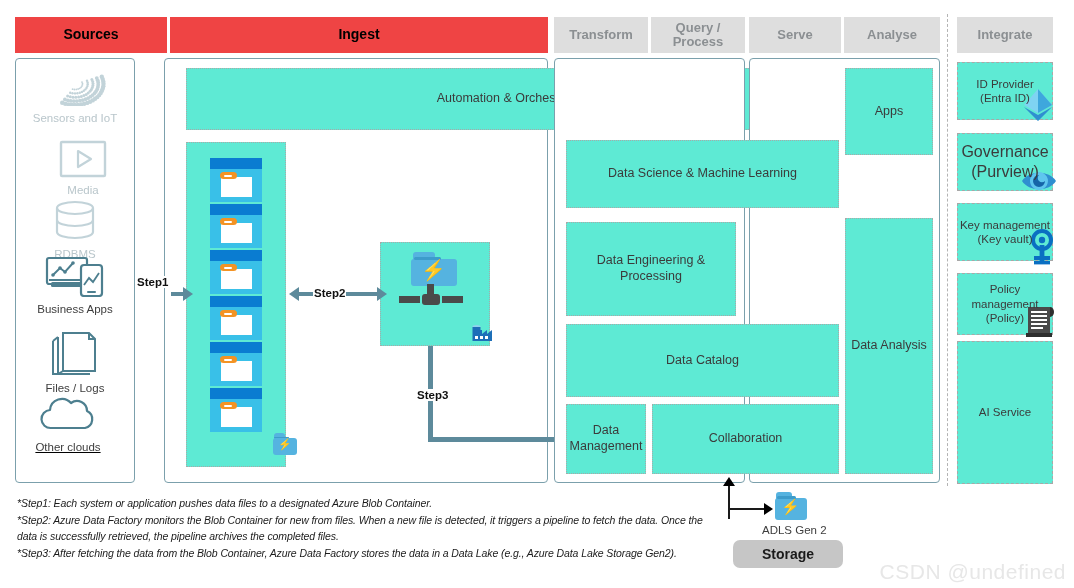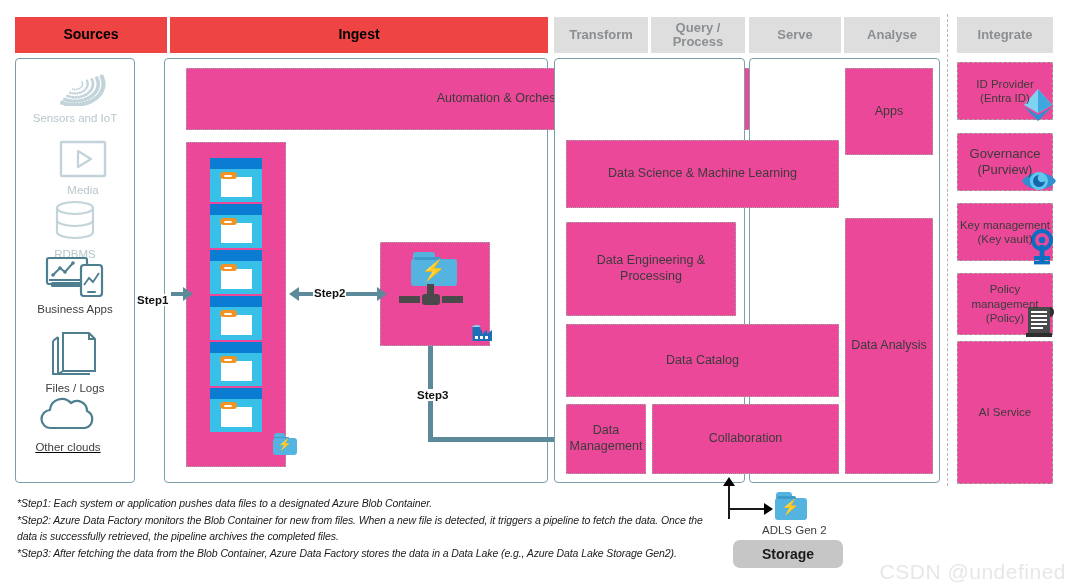--- a/index.html
+++ b/index.html
@@ -27,21 +27,21 @@
     position: absolute;
     border: 1px solid #7ba0ac;
     border-radius: 4px;
     background: #ffffff;
   }
 
   
   .dbox {
     position: absolute;
     border: 1px dotted #a8a8a8;
-    background: #ec4899;
+    background: #5eead4;
     display: flex; align-items: center; justify-content: center;
     text-align: center;
     color: #3b3b3b;
     font-size: 12.5px;
     line-height: 1.25;
   }
   .dbox.dashed { border-style: dashed; }
 
   
   .src-item {
@@ -318,21 +318,21 @@
   </svg>
 
   <svg style="position:absolute; left:470px; top:321px; width:24px; height:22px;" viewBox="0 0 24 22">
     <ellipse cx="6.5" cy="5.5" rx="4" ry="1.6" fill="#8fd3ee"></ellipse>
     <path d="M2.5 6 L2.5 20 L22 20 L22 9 L17 13 L17 9 L12 13 L12 9 L10.5 9 L10.5 6 Z" fill="#1d6fb8"></path>
     <rect x="5" y="15" width="3" height="3" fill="#fff"></rect>
     <rect x="10" y="15" width="3" height="3" fill="#fff"></rect>
     <rect x="15" y="15" width="3" height="3" fill="#fff"></rect>
   </svg>
 
-  <div class="step-lbl" style="left:136px; top:294px;">Step1</div>
+  <div class="step-lbl" style="left:136px; top:276px;">Step1</div>
   <div class="arrowline" style="left:171px; top:292px; width:12px; height:4px;"></div>
   <div class="arrowhead ah-right" style="left:183px; top:287px;"></div>
 
   <div class="arrowhead ah-left" style="left:289px; top:287px;"></div>
   <div class="arrowline" style="left:299px; top:292px; width:78px; height:4px;"></div>
   <div class="step-lbl" style="left:313px; top:287px;">Step2</div>
   <div class="arrowhead ah-right" style="left:377px; top:287px;"></div>
 
   <div class="arrowline" style="left:428px; top:346px; width:5px; height:95px;"></div>
   <div class="arrowline" style="left:428px; top:437px; width:135px; height:5px;"></div>
@@ -360,21 +360,21 @@
   <div id="integrate-items">
       <div class="dbox dashed" style="left: 957px; width: 96px; top: 62px; height: 58px; position: absolute; flex-direction: column;">
         <div style="font-size: 11.5px; line-height: 1.25; z-index: 2; position: relative;">ID Provider<br>(Entra ID)</div>
         <div style="position: absolute; right: -6px; bottom: -10px;"><svg width="40" height="38" viewBox="0 0 40 38">
       <path d="M20 3 L34 19 L20 27 L6 19 Z" fill="#7fd3f2"></path>
       <path d="M20 3 L34 19 L20 27 Z" fill="#3ea7dd"></path>
       <path d="M6 21 L20 29 L34 21 L20 35 Z" fill="#2f8fd0"></path>
     </svg></div>
       </div>
       <div class="dbox dashed" style="left: 957px; width: 96px; top: 133px; height: 58px; position: absolute; flex-direction: column;">
-        <div style="font-size: 13px; line-height: 1.25; z-index: 2; position: relative; text-align: center;">Governance<br>(Purview)</div>
+        <div style="font-size: 16px; line-height: 1.25; z-index: 2; position: relative; text-align: center;">Governance<br>(Purview)</div>
         <div style="position: absolute; right: -6px; bottom: -10px;"><svg width="38" height="28" viewBox="0 0 38 28">
       <path d="M2 14 C9 3 29 3 36 14 C29 25 9 25 2 14 Z" fill="#2f8fd0"></path>
       <path d="M19 5 A9 9 0 1 1 18.9 5 Z" fill="#5fc6ee"></path>
       <path d="M19 8 A6 6 0 1 0 25 14 A4 4 0 1 1 19 8 Z" fill="#1565a8"></path>
     </svg></div>
       </div>
       <div class="dbox dashed" style="left: 957px; width: 96px; top: 203px; height: 58px; position: absolute; flex-direction: column;">
         <div style="font-size: 11.5px; line-height: 1.25; z-index: 2; position: relative;">Key management<br>(Key vault)</div>
         <div style="position: absolute; right: -6px; bottom: -10px;"><svg width="32" height="36" viewBox="0 0 32 36">
       <circle cx="16" cy="11" r="9" fill="none" stroke="#0a6fc2" stroke-width="4"></circle>

